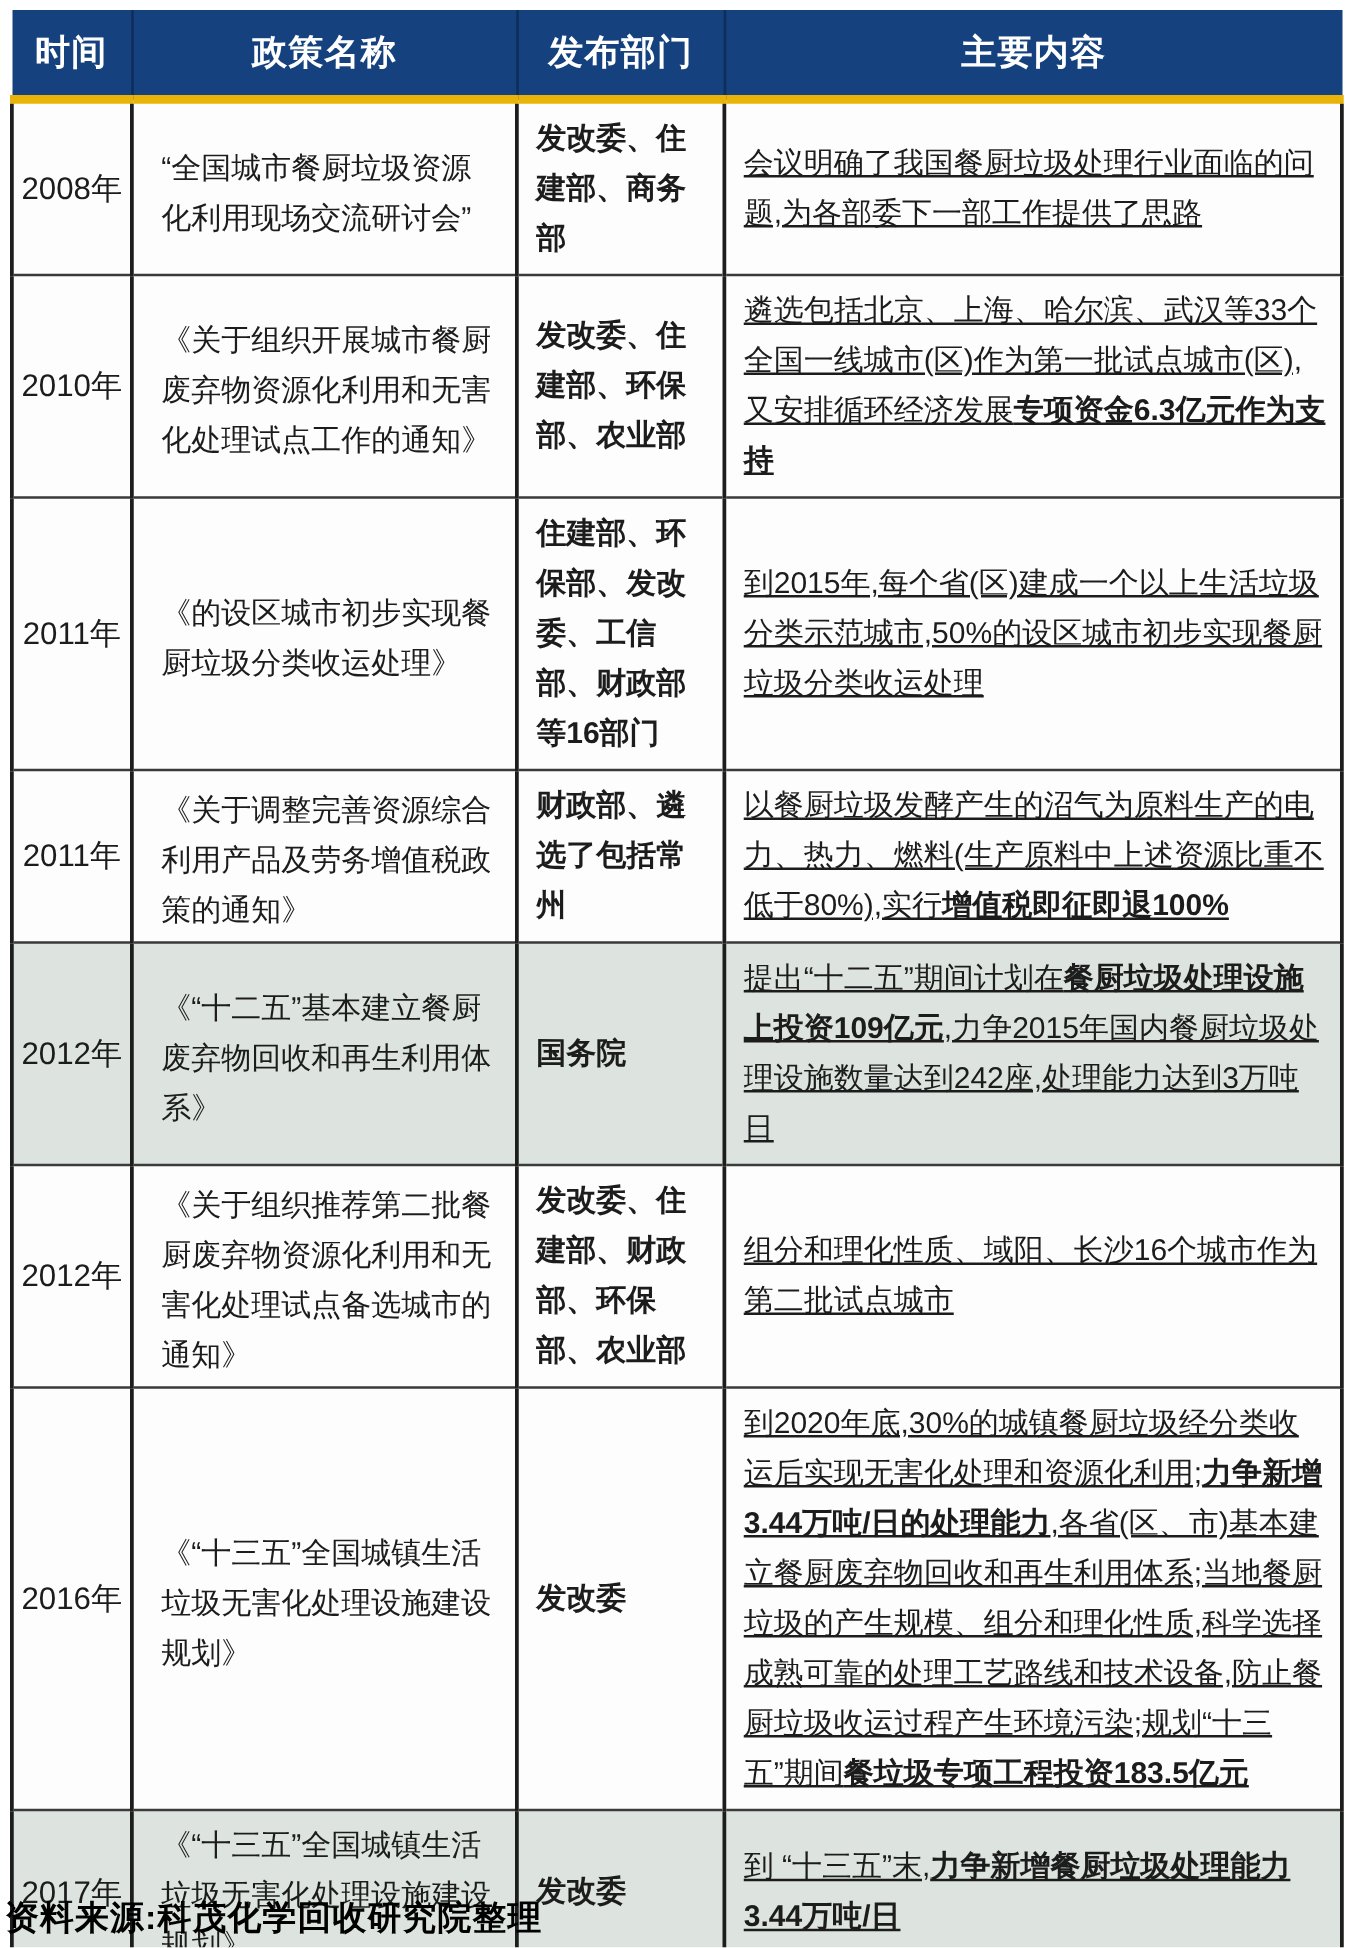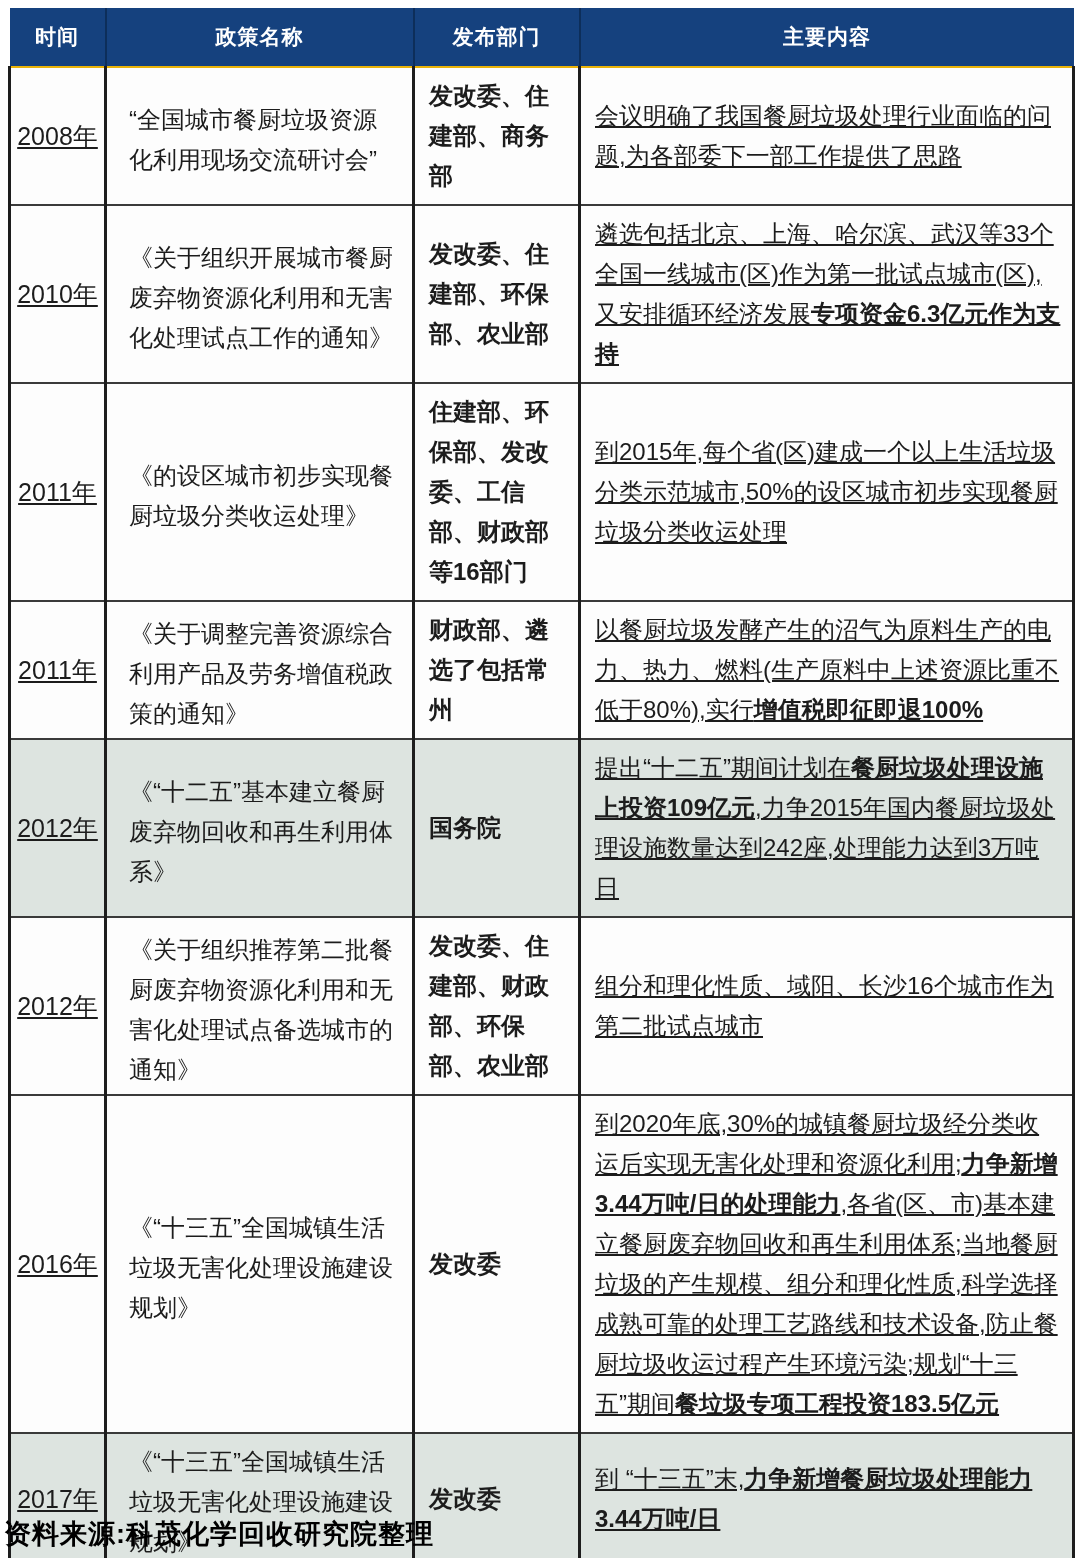--- a/index.html
+++ b/index.html
@@ -24,27 +24,27 @@
     color: var(--text, #1c1c1c);
   }
   col.c-year   { width: 96px; }
   col.c-policy { width: 308px; }
   col.c-dept   { width: 166px; }
   col.c-content{ width: 494px; }
 
   thead th {
     background: var(--header-bg, #15417E);
     color: var(--header-text, #ffffff);
-    font-size: 21px;
+    font-size: 28px;
     font-weight: 700;
     text-align: center;
     padding: 15px 16px;
     border-left: 2px solid #0d2e5a;
     border-right: 2px solid #0d2e5a;
-    border-bottom: 2px solid #eab308;
+    border-bottom: 7px solid #eab308;
     letter-spacing: 1px;
   }
   thead th:first-child { border-left: none; }
   thead th:last-child  { border-right: none; }
 
   tbody td {
     border-left: 3px solid #1d1d1d;
     border-right: 3px solid #1d1d1d;
     border-top: 2px solid #3a3a3a;
     border-bottom: 2px solid #3a3a3a;
@@ -53,21 +53,20 @@
     vertical-align: middle;
     background: #fdfdfd;
   }
   tbody tr:last-child td { border-bottom: 3px solid #1d1d1d; }
   tbody tr.hl td { background: var(--highlight-bg, #dde4e0); }
 
   td.col-year {
     text-align: center;
     padding: 8px 2px;
     font-size: 25px;
-    text-decoration: underline;
   }
   td.col-policy  { padding: 8px 14px 1px 22px; }
   td.col-dept    { padding: 8px 8px 8px 14px; font-weight: bold; }
   td.col-content { padding: 8px 10px 8px 14px; text-decoration: underline; }
 
   td .b { font-weight: 700; }
 
   .source-note {
     position: absolute;
     left: 4px;

